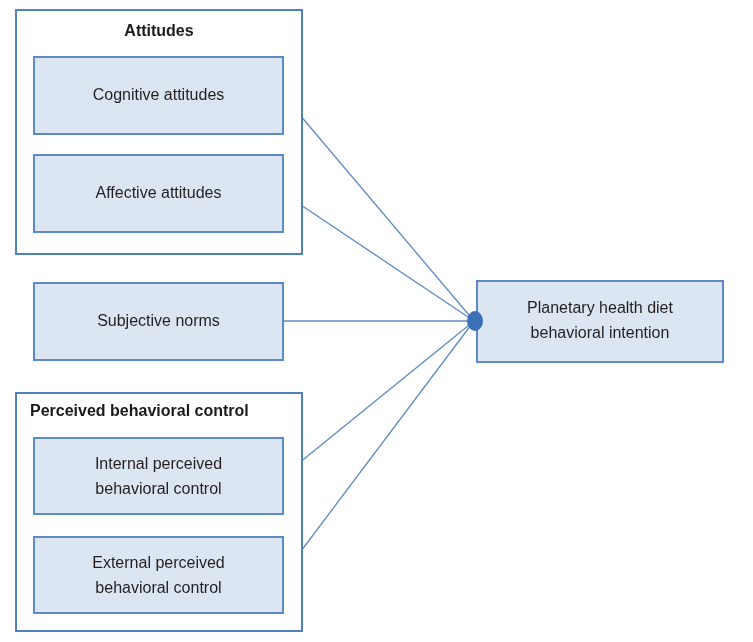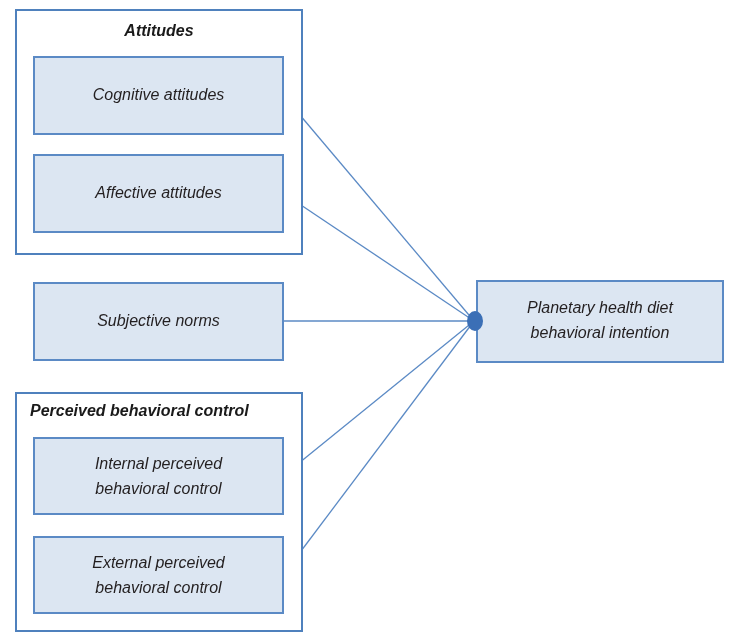--- a/index.html
+++ b/index.html
@@ -10,21 +10,20 @@
   body {
     width: 753px;
     height: 642px;
     font-family: "Liberation Sans", sans-serif;
     overflow: hidden;
   }
   #diagram-root {
     position: relative;
     width: 753px;
     height: 642px;
-    font-style: italic;
   }
   svg.diagram-canvas {
     position: absolute;
     top: 0;
     left: 0;
     width: 753px;
     height: 642px;
   }
   .group-frame {
     fill: #ffffff;

